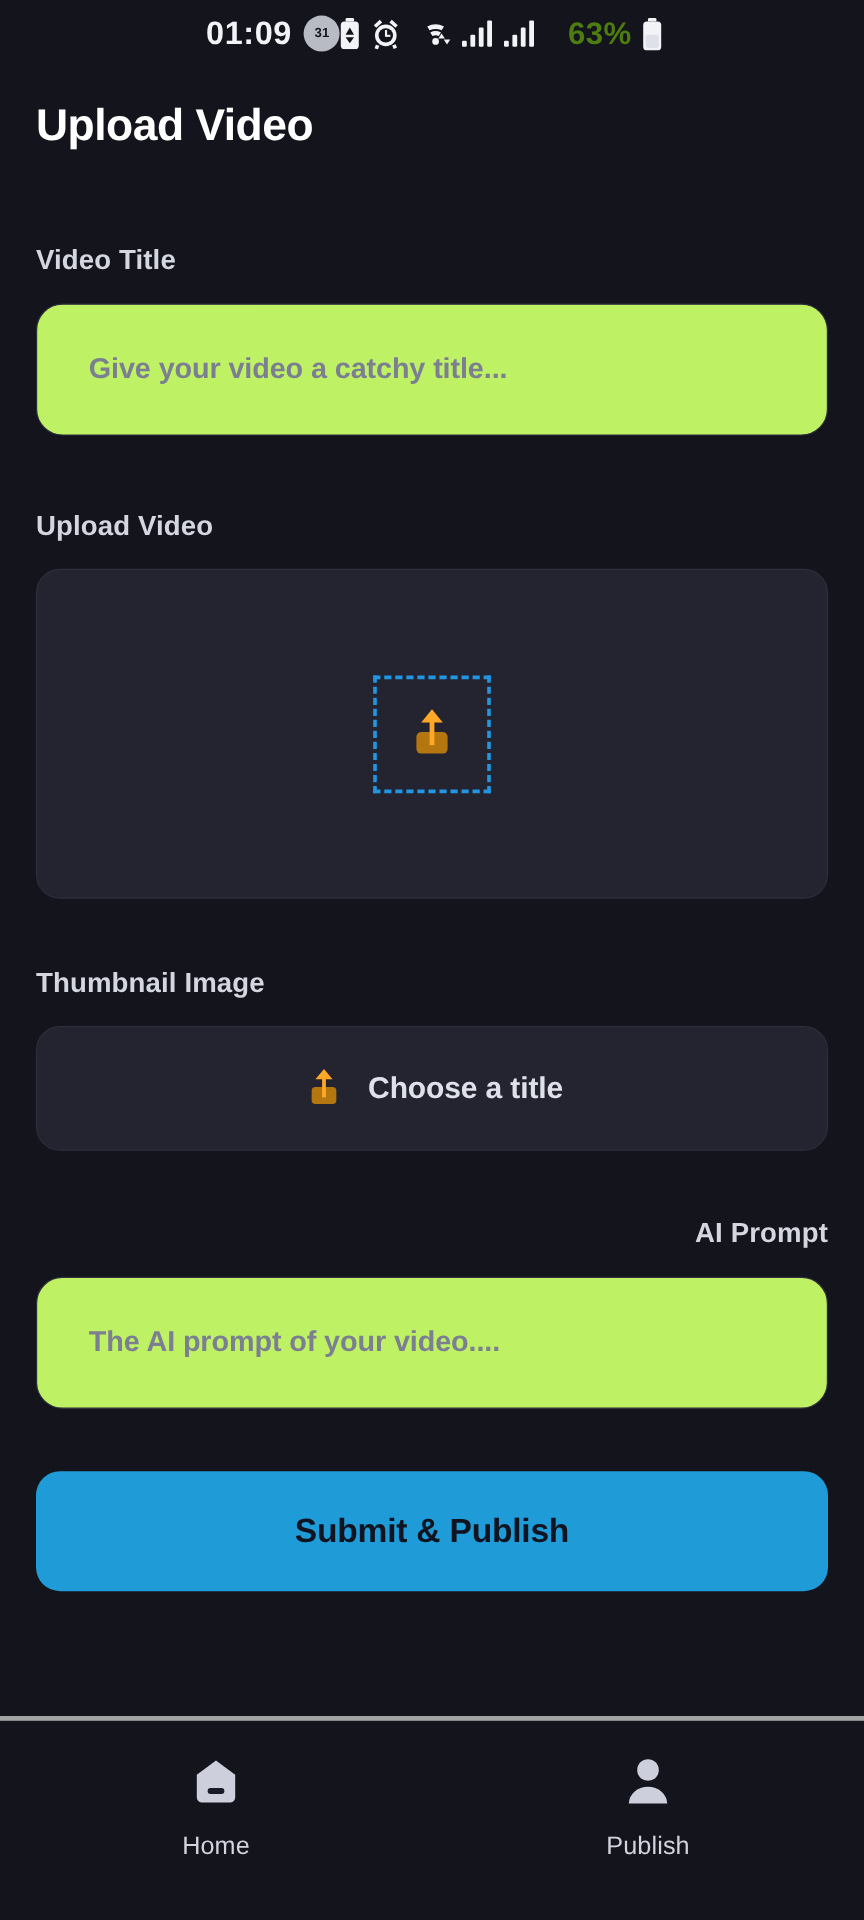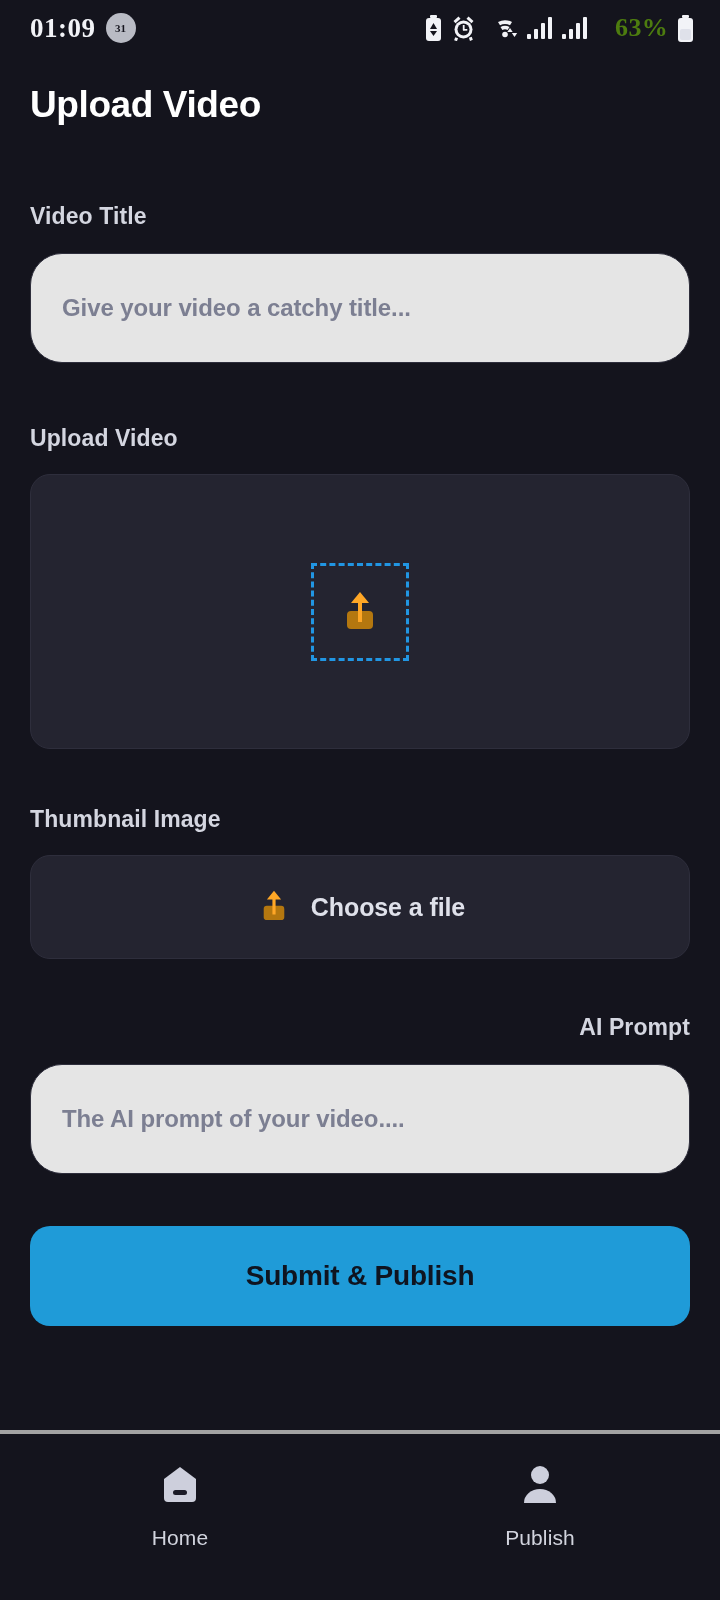--- a/index.html
+++ b/index.html
@@ -20,24 +20,23 @@
     display: flex;
     flex-direction: column;
   }
 
   
   .status-bar {
     height: 56px;
     flex: 0 0 56px;
     display: flex;
     align-items: center;
-    justify-content: space-between;
+    justify-content: center;
     padding: 0 26px 0 30px;
     background: #14141d;
-    font-family: Liberation Serif, serif;
   }
   .status-left {
     display: flex;
     align-items: center;
     gap: 10px;
   }
   .status-time {
     color: #f2f3f7;
     font-size: 27px;
     font-weight: bold;
@@ -92,27 +91,27 @@
     letter-spacing: 0.1px;
   }
 
   .group-title { margin-top: 77px; }
   .group-upload { margin-top: 62px; }
   .group-thumb  { margin-top: 57px; }
   .group-prompt { margin-top: 55px; text-align: right; }
 
   .input-card {
     margin-top: 23px;
-    background: #e5e5e5;
+    background: #bef264;
     border: 1px solid #2e2e3c;
-    border-radius: 32px;
+    border-radius: 22px;
     height: 110px;
     display: flex;
     align-items: center;
-    padding: 0 31px;
+    padding: 0 43px;
   }
   .placeholder {
     color: #7c7f92;
     font-size: 24px;
     font-weight: bold;
     letter-spacing: -0.1px;
   }
 
   
   .dropzone-card {
@@ -311,21 +310,21 @@
     <div class="group-thumb">
       <div class="field-label">Thumbnail Image</div>
       <div class="choose-card">
         <span class="upload-glyph">
           <svg width="38" height="40" viewBox="0 0 48 48">
             <rect x="11" y="25" width="26" height="18" rx="4" fill="#b4770f"></rect>
             <rect x="22" y="14" width="4" height="22" fill="#ffa726"></rect>
             <path d="M24 6 L33 17 H15 Z" fill="#ffa726"></path>
           </svg>
         </span>
-        <span class="choose-label">Choose a file</span>
+        <span class="choose-label">Choose a title</span>
       </div>
     </div>
 
     
     <div class="group-prompt">
       <div class="field-label">AI Prompt</div>
       <div class="input-card">
         <span class="placeholder">The AI prompt of your video....</span>
       </div>
     </div>

